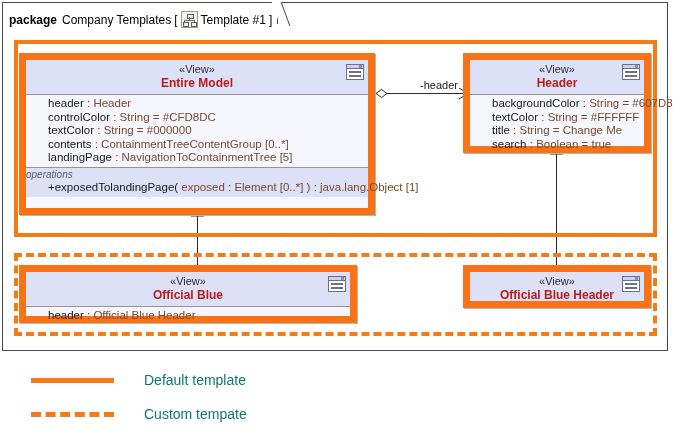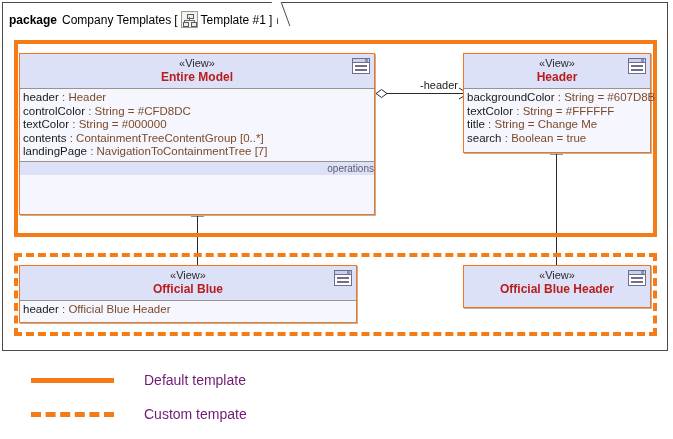--- a/index.html
+++ b/index.html
@@ -38,55 +38,55 @@
        border:1px solid #5b5b5b;}
 
   
   #default-template-region{position:absolute;left:14px;top:40px;width:643px;height:197px;
        border:4px solid #F47B16;box-sizing:border-box;z-index:1;}
   #custom-template-region{position:absolute;left:14px;top:253px;width:643px;height:83px;
        border:4px dashed #F47B16;box-sizing:border-box;z-index:1;}
 
   
   .uml-class{position:absolute;background:#F6F7FE;
-       border:1px solid #f97316;box-shadow:1px 1px 0 #b9b4a8;
+       border:7px solid #f97316;box-shadow:1px 1px 0 #b9b4a8;
        box-sizing:border-box;z-index:3;}
   .uml-head{background:#DCE1F7;border-bottom:1px solid #9a9488;
        padding:3px 0 4px 0;position:relative;}
   .uml-stereo{text-align:center;font-size:11px;color:#2b2b2b;line-height:13px;}
   .uml-title{text-align:center;font-size:12px;font-weight:bold;color:#b91c1c;
        line-height:14px;}
   .uml-icon{position:absolute;right:4px;top:4px;width:16px;height:14px;
        border:1px solid #6f6f8a;background:#ffffff;}
   .uml-icon .bar{height:3px;background:#CAD0EF;border-bottom:1px solid #6f6f8a;
        position:relative;}
   .uml-icon .bar:after{content:"";position:absolute;right:1px;top:0px;width:3px;height:3px;
        background:#8d8dbb;}
   .uml-icon .ln{height:2px;background:#6f6f8a;margin:2px 2px 0 2px;}
   .uml-attrs{padding:2px 0 2px 3px;}
-  .attr{font-size:11.5px;line-height:13.6px;color:#1a1a1a;white-space:nowrap;}
+  .attr{font-size:11.5px;line-height:13.6px;color:#1a1a1a;white-space:nowrap;margin-left:19px;}
   .attr .t{color:#7A4A2A;}
   .uml-opsbar{background:#DCE1F7;border-top:1px solid #9a9488;
-       text-align:right;font-size:10px;color:#5c5c6e;
+       text-align:left;font-size:10px;font-style:italic;color:#5c5c6e;
        line-height:12px;padding:1px 0 0 0;}
   .uml-ops{background:#DCE1F7;padding:0 0 2px 3px;}
   .uml-ops .attr{color:#1a1a1a;}
 
   
   .conn{position:absolute;z-index:2;}
   .h-line{position:absolute;height:1px;background:#2a2a2a;}
   .v-line{position:absolute;width:1px;background:#2a2a2a;}
   .assoc-label{position:absolute;font-size:11px;color:#1a1a1a;white-space:nowrap;}
 
   
   #legend{position:absolute;left:0;top:355px;width:673px;height:84px;}
   .legend-row{position:absolute;display:flex;align-items:center;}
   .legend-swatch{width:83px;height:0;border-top:5px solid #F47B16;margin-right:30px;}
   .legend-swatch.dashed{border-top:5px dashed #F47B16;}
-  .legend-label{font-size:14px;color:#701a75;white-space:nowrap;}
+  .legend-label{font-size:14px;color:#0f766e;white-space:nowrap;}
 </style>
 </head>
 <body>
 
 <div id="package-frame"></div>
 
 <div id="package-tab">
   <span class="pk-kw">package</span>
   <span class="pk-name">Company Templates</span>
   <span class="pk-brk">[</span>
@@ -134,23 +134,26 @@
       <div class="bar"></div>
         <div class="ln"></div>
         <div class="ln"></div>
     </div>
   </div>
   <div class="uml-attrs">
     <div class="attr"><span>header</span><span class="t"> : </span><span class="t">Header</span></div>
     <div class="attr"><span>controlColor</span><span class="t"> : </span><span class="t">String = #CFD8DC</span></div>
     <div class="attr"><span>textColor</span><span class="t"> : </span><span class="t">String = #000000</span></div>
     <div class="attr"><span>contents</span><span class="t"> : </span><span class="t">ContainmentTreeContentGroup [0..*]</span></div>
-    <div class="attr"><span>landingPage</span><span class="t"> : </span><span class="t">NavigationToContainmentTree [7]</span></div>
+    <div class="attr"><span>landingPage</span><span class="t"> : </span><span class="t">NavigationToContainmentTree [5]</span></div>
   </div>
   <div class="uml-opsbar">operations</div>
+  <div class="uml-ops">
+    <div class="attr"><span>+exposedTolandingPage(</span><span class="t"> exposed : </span><span class="t">Element [0..*] ) : java.lang.Object [1]</span></div>
+  </div>
 </div>
 
 <div class="uml-class" id="cls-header" style="left:463px;top:53px;width:188px;height:100px;">
   <div class="uml-head">
     <div class="uml-stereo">«View»</div>
     <div class="uml-title">Header</div>
     <div class="uml-icon">
       <div class="bar"></div>
         <div class="ln"></div>
         <div class="ln"></div>

